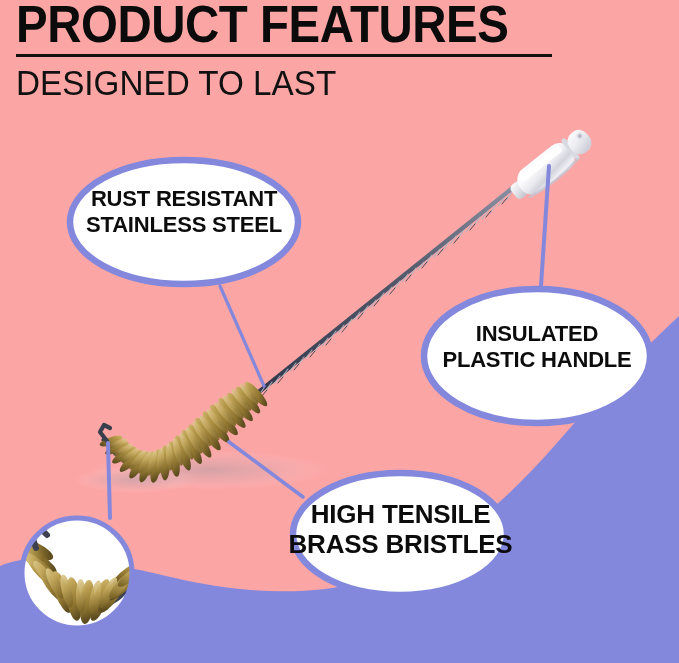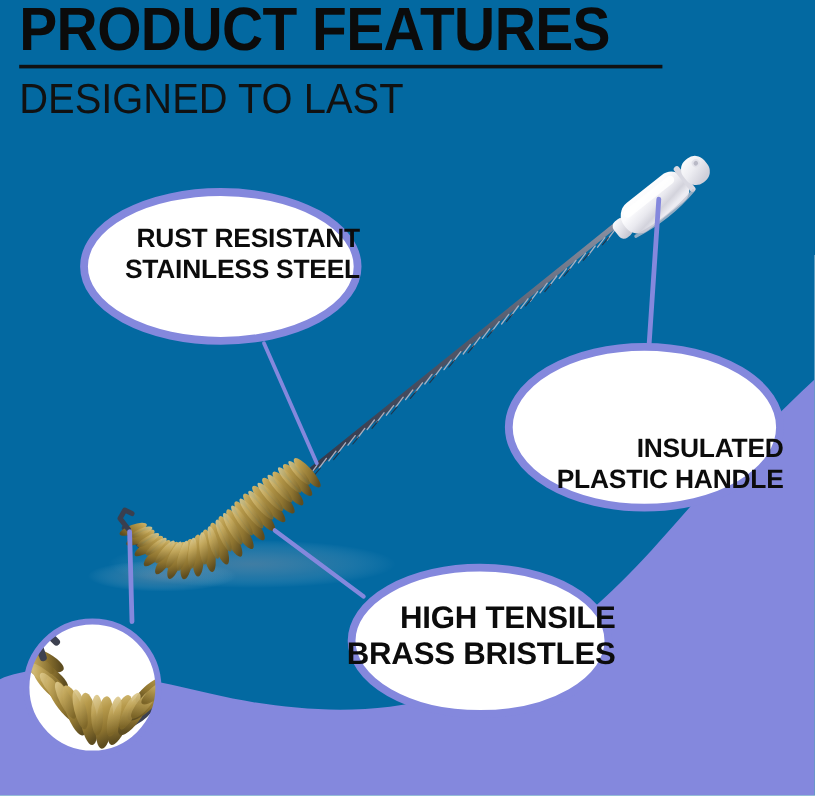--- a/index.html
+++ b/index.html
@@ -4,21 +4,21 @@
 <style>
   html, body {
     margin: 0;
     padding: 0;
     background: #ffffff;
   }
   #page {
     position: relative;
     width: 679px;
     height: 663px;
-    background: #0369a1;
+    background: #fca5a5;
     overflow: hidden;
     font-family: "Liberation Sans", sans-serif;
   }
 
   
   #header {
     position: absolute;
     left: 0; top: 0;
     width: 679px;
     height: 110px;
@@ -65,40 +65,39 @@
     position: absolute;
     left: 0; top: 0;
     width: 679px;
     height: 663px;
   }
   #art svg { display: block; }
 
   
   .callout-text {
     position: absolute;
-    text-align: right;
+    text-align: center;
     font-family: "Liberation Sans", sans-serif;
     font-weight: bold;
     color: #0c0c0c;
     line-height: 1.16;
     white-space: pre-line;
     pointer-events: none;
   }
   #callout-text-0 {
     left: 68px; top: 186px;
     width: 232px;
     font-size: 22px;
     letter-spacing: -0.2px;
   }
   #callout-text-1 {
     left: 421px; top: 321px;
     width: 232px;
     font-size: 22px;
     letter-spacing: -0.2px;
-    margin-top: 40px;
   }
   #callout-text-2 {
     left: 288px; top: 499px;
     width: 225px;
     font-size: 26px;
     letter-spacing: -0.2px;
   }
 </style>
 </head>
 <body>

